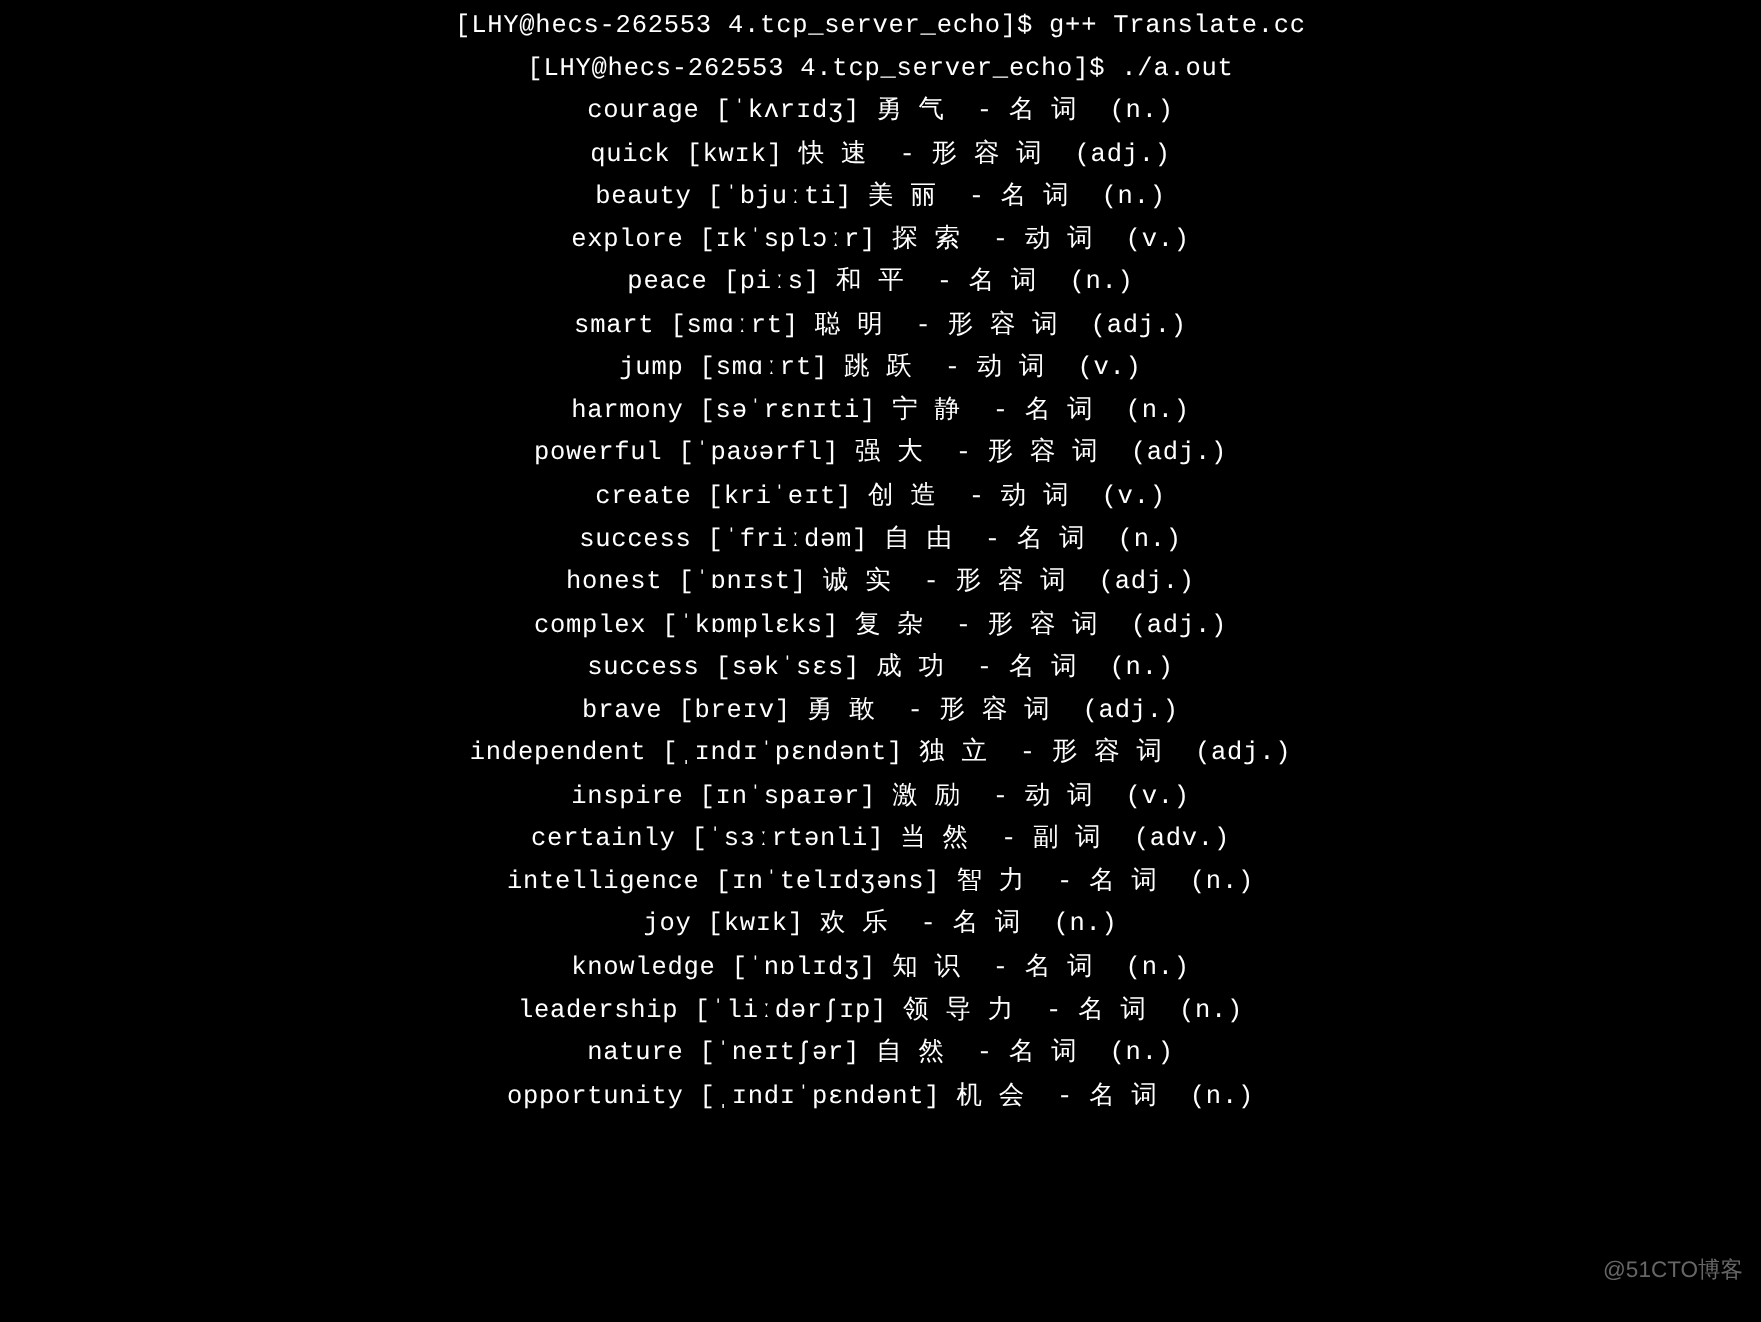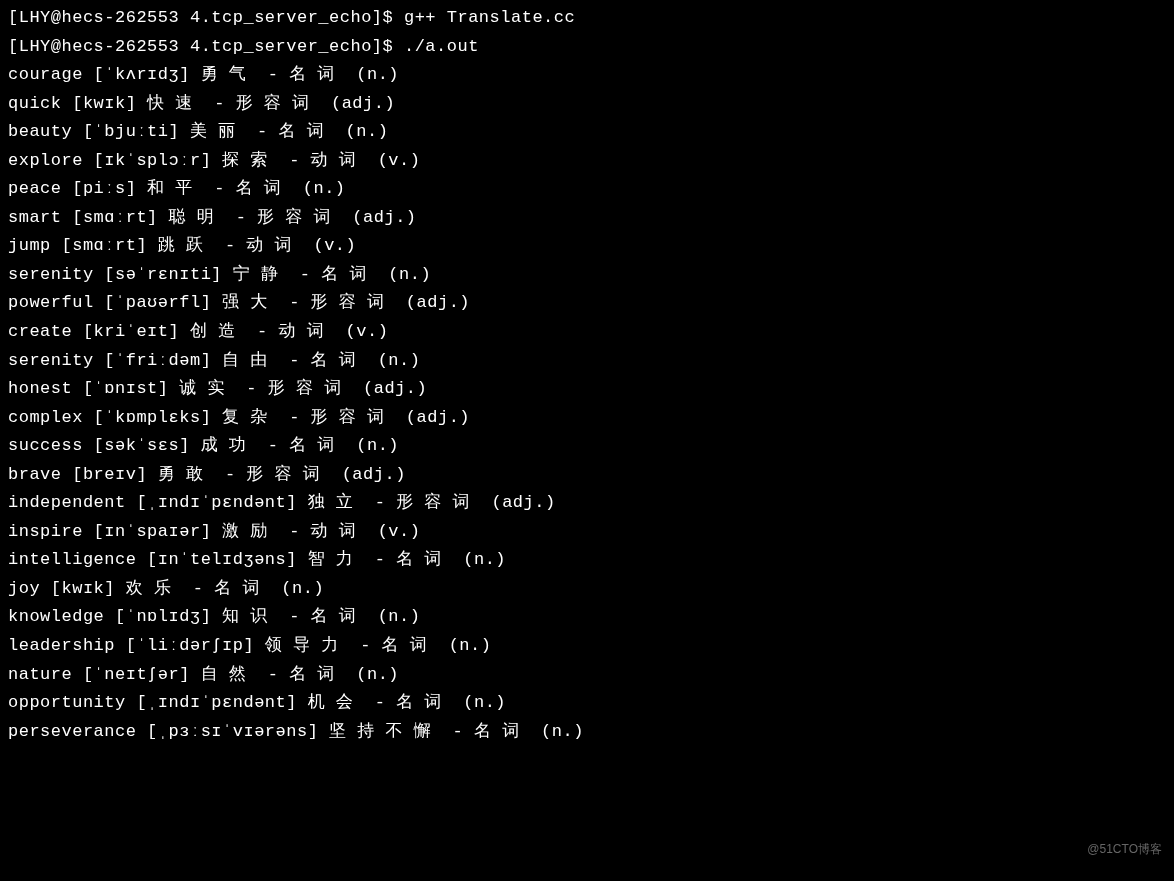--- a/index.html
+++ b/index.html
@@ -1,18 +1,19 @@
 <!DOCTYPE html>
 <html><head>
   <meta charset="utf-8">
   <style>
     * {
       margin: 0;
       padding: 0;
       box-sizing: border-box;
+      text-align: center;
     }
     body {
       background-color: #000;
       color: #fff;
       font-family: "Consolas", "Monaco", "Courier New", monospace;
       font-size: 17px;
       line-height: 1.68;
       padding: 4px 8px;
       width: 1174px;
       height: 881px;
@@ -21,50 +22,50 @@
       letter-spacing: 0.5px;
     }
     .terminal-line {
       white-space: pre;
     }
     .watermark {
       position: absolute;
       bottom: 22px;
       right: 12px;
       color: #666;
-      font-size: 12px;
+      font-size: 15px;
       font-family: sans-serif;
       letter-spacing: 0;
     }
   </style>
 </head>
 <body>
 
 <div id="terminal-output">
     <div class="terminal-line">[LHY@hecs-262553 4.tcp_server_echo]$ g++ Translate.cc</div>
     <div class="terminal-line">[LHY@hecs-262553 4.tcp_server_echo]$ ./a.out</div>
     <div class="terminal-line">courage [ˈkʌrɪdʒ] 勇 气  - 名 词  (n.)</div>
     <div class="terminal-line">quick [kwɪk] 快 速  - 形 容 词  (adj.)</div>
     <div class="terminal-line">beauty [ˈbjuːti] 美 丽  - 名 词  (n.)</div>
     <div class="terminal-line">explore [ɪkˈsplɔːr] 探 索  - 动 词  (v.)</div>
     <div class="terminal-line">peace [piːs] 和 平  - 名 词  (n.)</div>
     <div class="terminal-line">smart [smɑːrt] 聪 明  - 形 容 词  (adj.)</div>
     <div class="terminal-line">jump [smɑːrt] 跳 跃  - 动 词  (v.)</div>
-    <div class="terminal-line">serenity [səˈrɛnɪti] 宁 静  - 名 词  (n.)</div>
+    <div class="terminal-line">harmony [səˈrɛnɪti] 宁 静  - 名 词  (n.)</div>
     <div class="terminal-line">powerful [ˈpaʊərfl] 强 大  - 形 容 词  (adj.)</div>
     <div class="terminal-line">create [kriˈeɪt] 创 造  - 动 词  (v.)</div>
-    <div class="terminal-line">serenity [ˈfriːdəm] 自 由  - 名 词  (n.)</div>
+    <div class="terminal-line">success [ˈfriːdəm] 自 由  - 名 词  (n.)</div>
     <div class="terminal-line">honest [ˈɒnɪst] 诚 实  - 形 容 词  (adj.)</div>
     <div class="terminal-line">complex [ˈkɒmplɛks] 复 杂  - 形 容 词  (adj.)</div>
     <div class="terminal-line">success [səkˈsɛs] 成 功  - 名 词  (n.)</div>
     <div class="terminal-line">brave [breɪv] 勇 敢  - 形 容 词  (adj.)</div>
     <div class="terminal-line">independent [ˌɪndɪˈpɛndənt] 独 立  - 形 容 词  (adj.)</div>
     <div class="terminal-line">inspire [ɪnˈspaɪər] 激 励  - 动 词  (v.)</div>
+    <div class="terminal-line">certainly [ˈsɜːrtənli] 当 然  - 副 词  (adv.)</div>
     <div class="terminal-line">intelligence [ɪnˈtelɪdʒəns] 智 力  - 名 词  (n.)</div>
     <div class="terminal-line">joy [kwɪk] 欢 乐  - 名 词  (n.)</div>
     <div class="terminal-line">knowledge [ˈnɒlɪdʒ] 知 识  - 名 词  (n.)</div>
     <div class="terminal-line">leadership [ˈliːdərʃɪp] 领 导 力  - 名 词  (n.)</div>
     <div class="terminal-line">nature [ˈneɪtʃər] 自 然  - 名 词  (n.)</div>
     <div class="terminal-line">opportunity [ˌɪndɪˈpɛndənt] 机 会  - 名 词  (n.)</div>
-    <div class="terminal-line">perseverance [ˌpɜːsɪˈvɪərəns] 坚 持 不 懈  - 名 词  (n.)</div>
   </div>
 
 <div class="watermark">@51CTO博客</div>
 
 </body></html>

